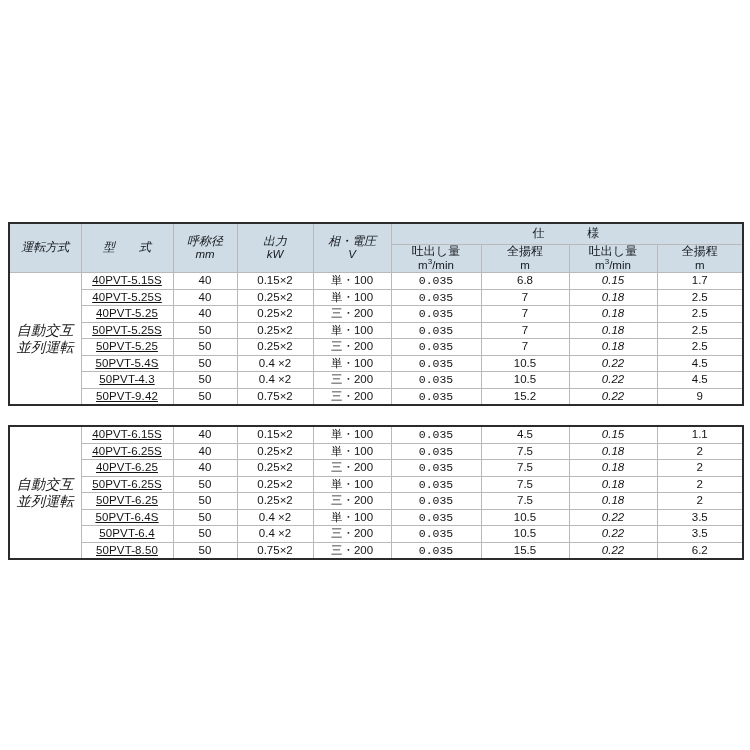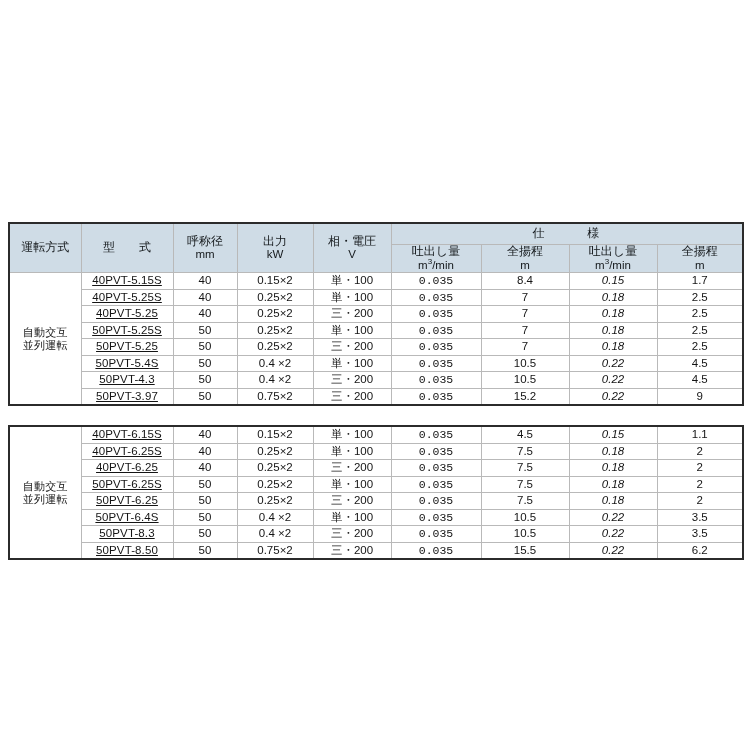--- a/index.html
+++ b/index.html
@@ -51,38 +51,40 @@
     background: #cfdce6;
     color: #15191c;
     font-size: 12px;
   }
   .hdr-span {
     height: 20px;
     letter-spacing: 0.14em;
   }
   .hdr-tall {
     height: 44px;
+    font-style: italic;
   }
   .hdr-sub {
     height: 24px;
   }
   .hdr-two span { display: block; }
   .hdr-unit { font-size: 11.5px; }
 
   
   tbody td {
     height: 15.5px;
     font-size: 11.5px;
     background: #ffffff;
     color: #141414;
   }
   td.mode {
-    font-size: 11px;
+    font-size: 14px;
     line-height: 1.35;
     letter-spacing: 0.02em;
+    font-style: italic;
   }
   td.model {
     text-align: left;
     padding-left: 10px;
     letter-spacing: 0.01em;
     text-decoration: underline;
   }
   td.dotted-l { border-left: 1px dotted #8a8a8a; }
   td.solid-l  { border-left: 1px solid #7d7d7d; font-style: italic; }
   td.heavy-l  { border-left: 2px solid #2b2b2b; font-family: Liberation Mono, monospace; }
@@ -156,21 +158,21 @@
         <tr>
           <td class="mode" rowspan="8">
             <div>自動交互</div>
             <div>並列運転</div>
           </td>
           <td class="model">40PVT-5.15S</td>
           <td>40</td>
           <td>0.15×2</td>
           <td>単・100</td>
           <td class="heavy-l">0.035</td>
-          <td class="dotted-l">8.4</td>
+          <td class="dotted-l">6.8</td>
           <td class="solid-l">0.15</td>
           <td class="dotted-l">1.7</td>
         </tr>
         <tr>
           <td class="model">40PVT-5.25S</td>
           <td>40</td>
           <td>0.25×2</td>
           <td>単・100</td>
           <td class="heavy-l">0.035</td>
           <td class="dotted-l">7</td>
@@ -221,21 +223,21 @@
           <td class="model">50PVT-4.3</td>
           <td>50</td>
           <td>0.4 ×2</td>
           <td>三・200</td>
           <td class="heavy-l">0.035</td>
           <td class="dotted-l">10.5</td>
           <td class="solid-l">0.22</td>
           <td class="dotted-l">4.5</td>
         </tr>
         <tr>
-          <td class="model">50PVT-3.97</td>
+          <td class="model">50PVT-9.42</td>
           <td>50</td>
           <td>0.75×2</td>
           <td>三・200</td>
           <td class="heavy-l">0.035</td>
           <td class="dotted-l">15.2</td>
           <td class="solid-l">0.22</td>
           <td class="dotted-l">9</td>
         </tr>
       </tbody>
   </table>
@@ -313,21 +315,21 @@
           <td class="model">50PVT-6.4S</td>
           <td>50</td>
           <td>0.4 ×2</td>
           <td>単・100</td>
           <td class="heavy-l">0.035</td>
           <td class="dotted-l">10.5</td>
           <td class="solid-l">0.22</td>
           <td class="dotted-l">3.5</td>
         </tr>
         <tr>
-          <td class="model">50PVT-8.3</td>
+          <td class="model">50PVT-6.4</td>
           <td>50</td>
           <td>0.4 ×2</td>
           <td>三・200</td>
           <td class="heavy-l">0.035</td>
           <td class="dotted-l">10.5</td>
           <td class="solid-l">0.22</td>
           <td class="dotted-l">3.5</td>
         </tr>
         <tr>
           <td class="model">50PVT-8.50</td>

